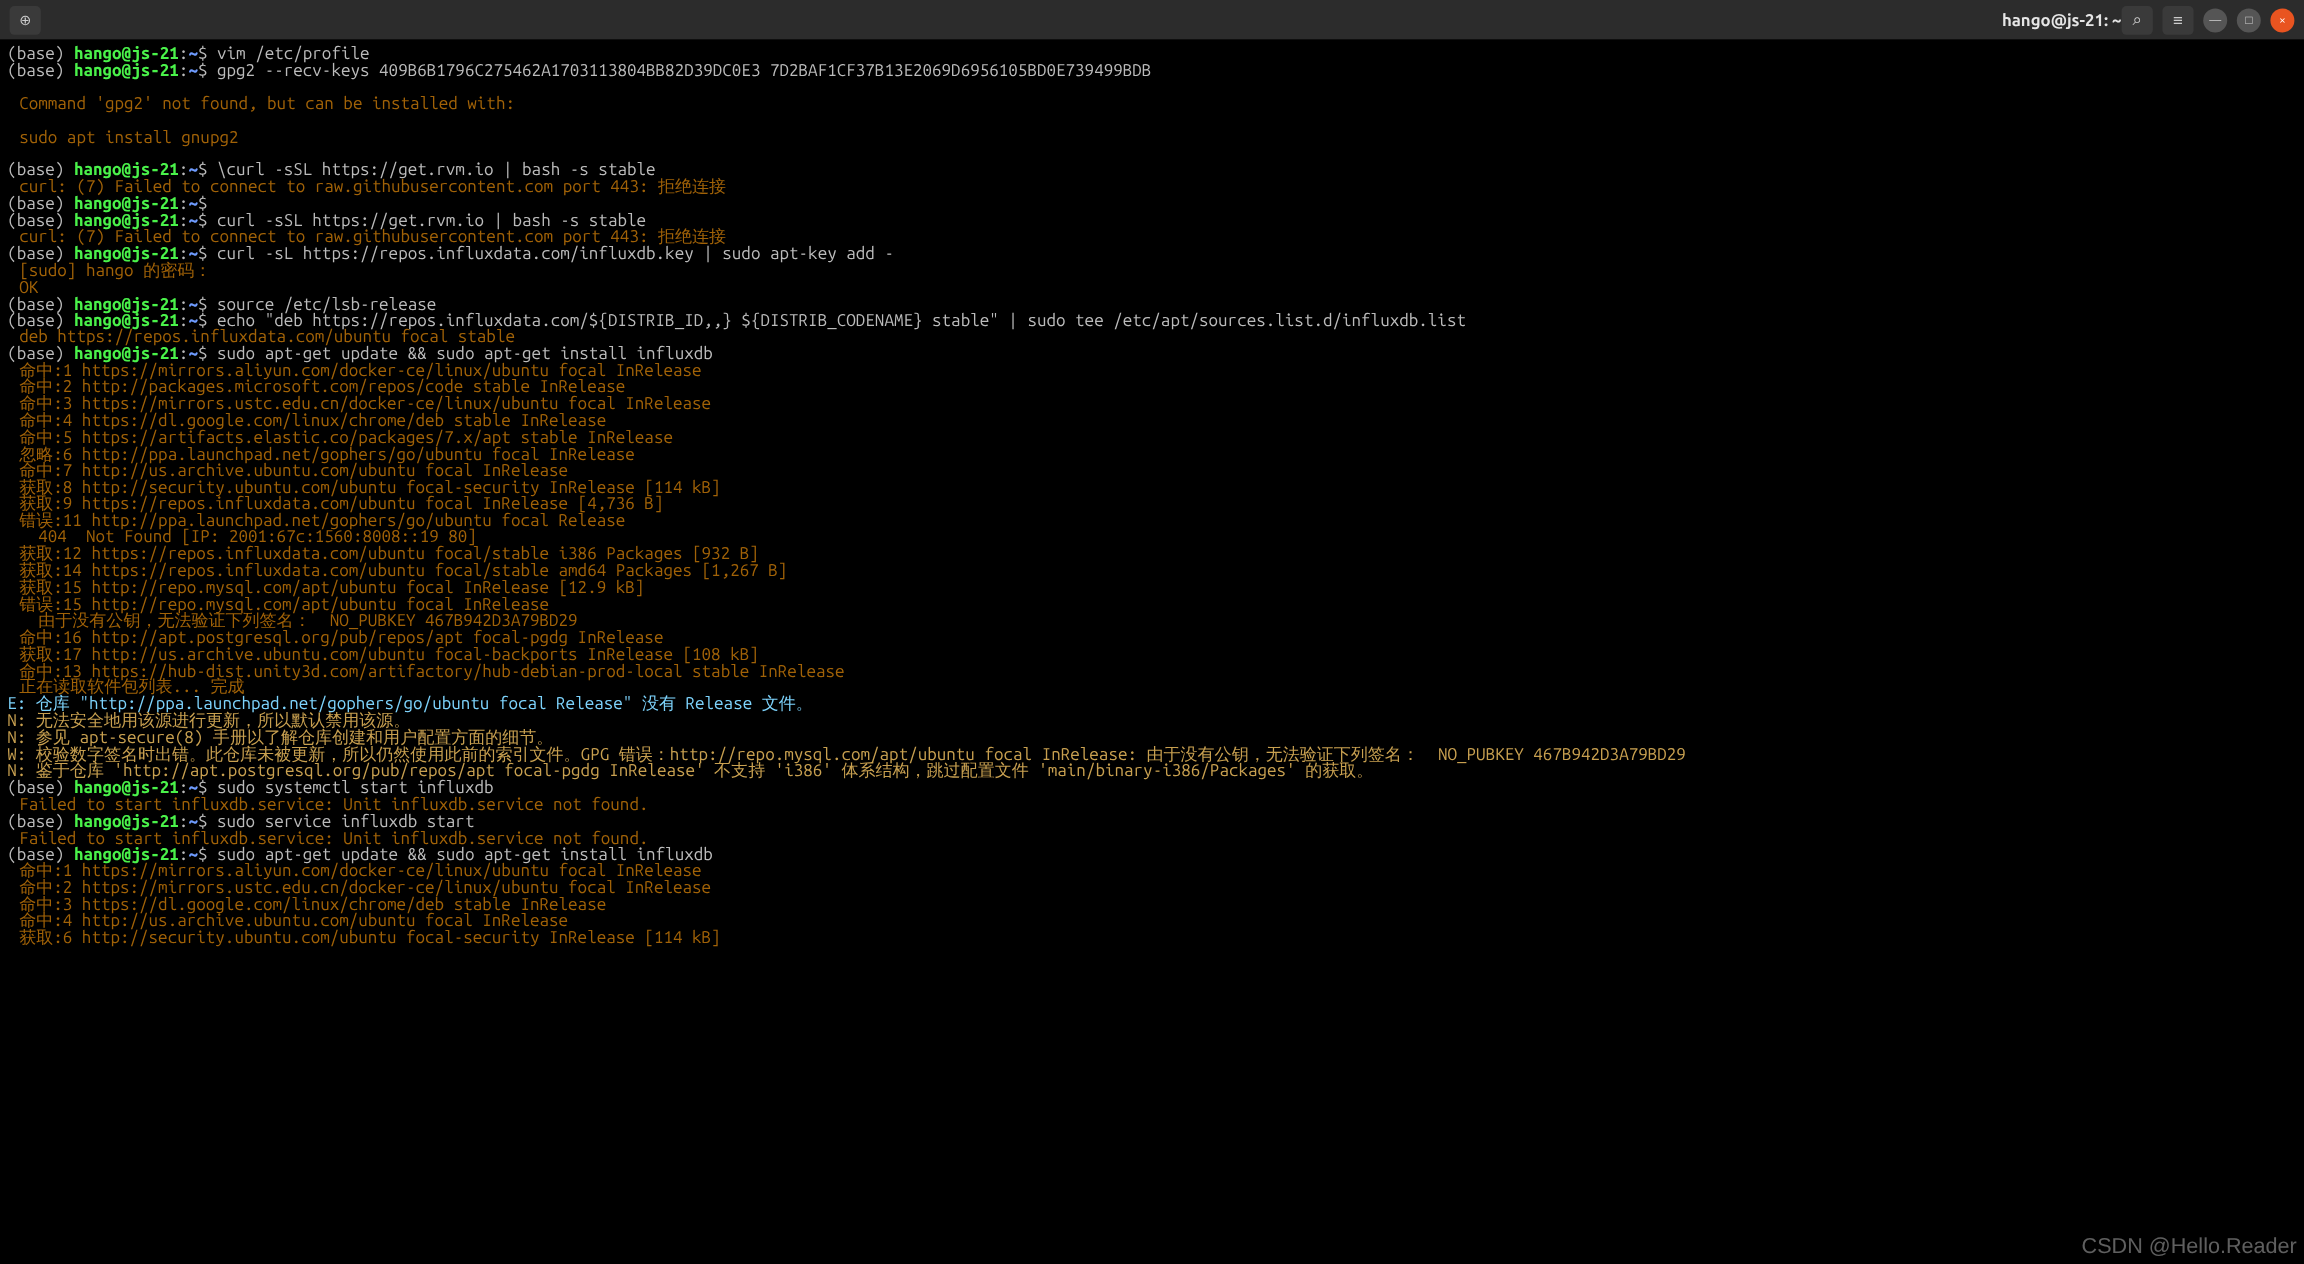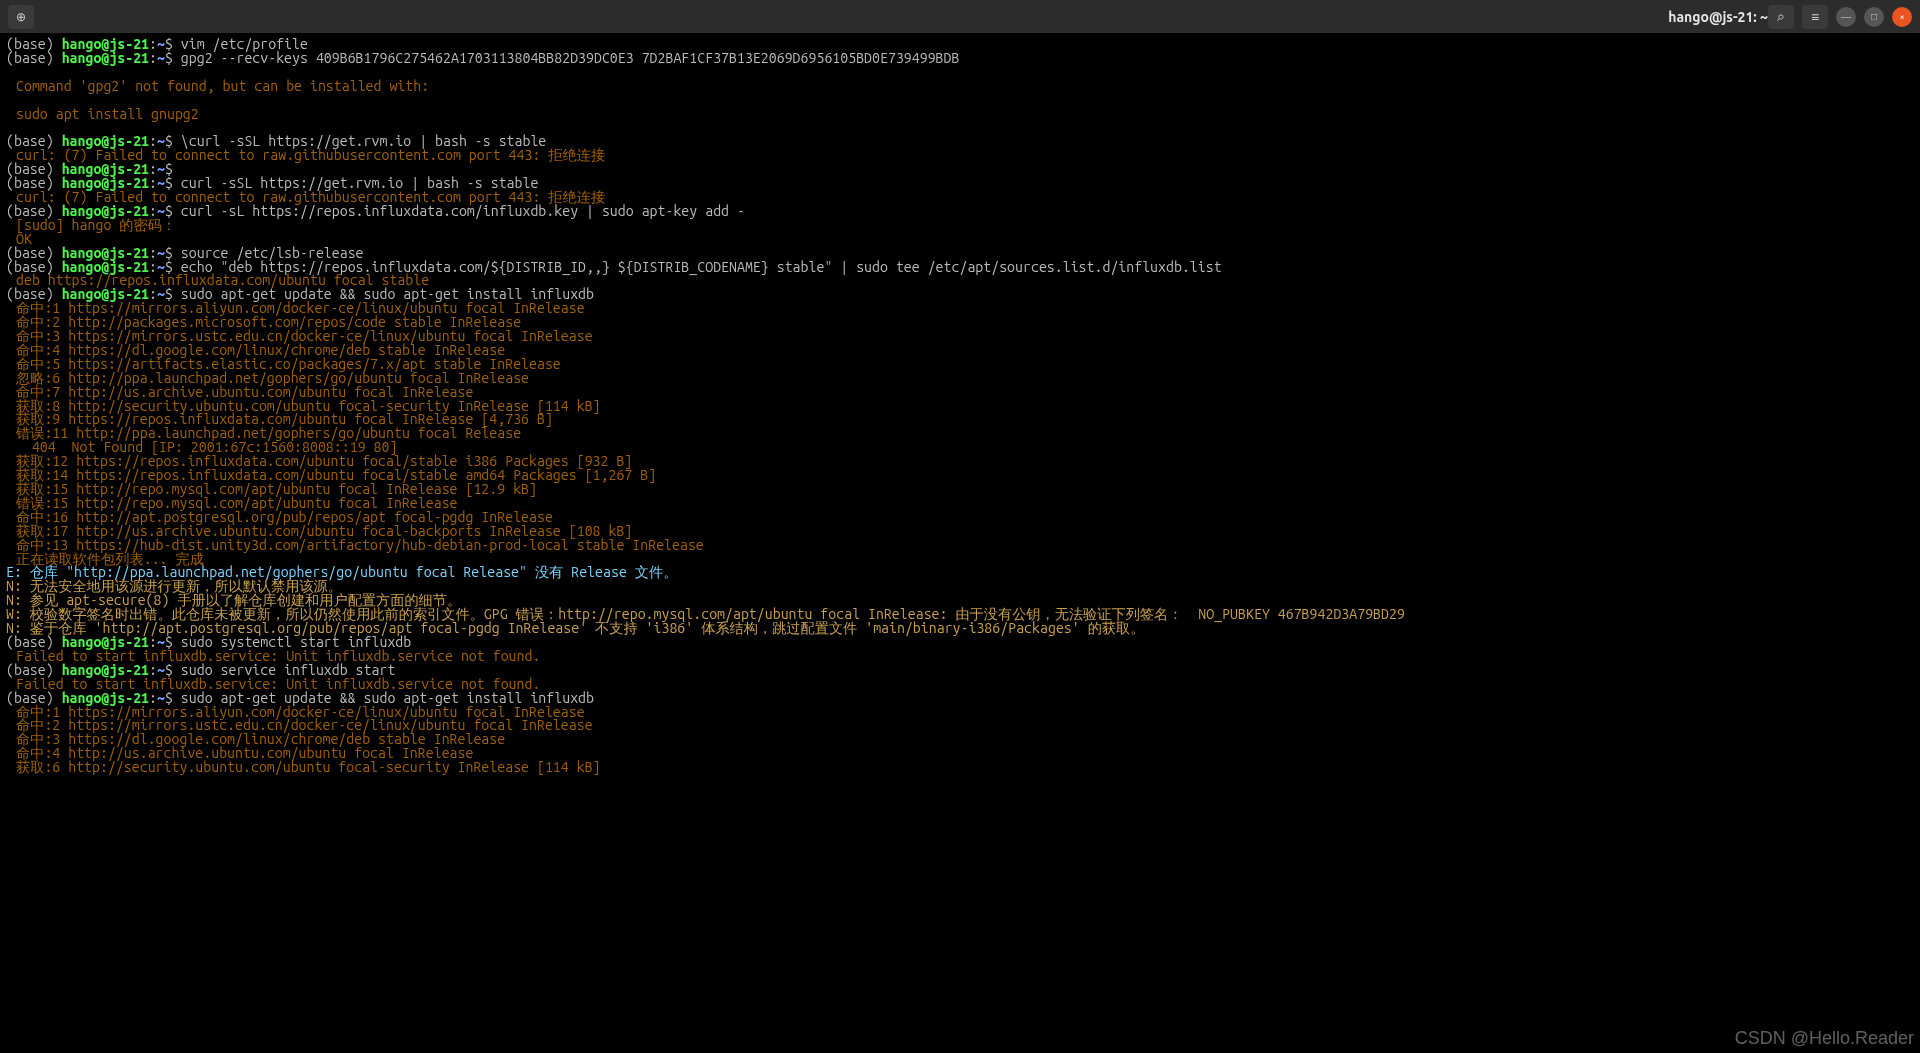--- a/index.html
+++ b/index.html
@@ -82,20 +82,21 @@
     <div class="line"><span class="c-green">忽略:6 http://ppa.launchpad.net/gophers/go/ubuntu focal InRelease</span></div>
     <div class="line"><span class="c-green">命中:7 http://us.archive.ubuntu.com/ubuntu focal InRelease</span></div>
     <div class="line"><span class="c-green">获取:8 http://security.ubuntu.com/ubuntu focal-security InRelease [114 kB]</span></div>
     <div class="line"><span class="c-green">获取:9 https://repos.influxdata.com/ubuntu focal InRelease [4,736 B]</span></div>
     <div class="line"><span class="c-green">错误:11 http://ppa.launchpad.net/gophers/go/ubuntu focal Release</span></div>
     <div class="line"><span class="c-green">  404  Not Found [IP: 2001:67c:1560:8008::19 80]</span></div>
     <div class="line"><span class="c-green">获取:12 https://repos.influxdata.com/ubuntu focal/stable i386 Packages [932 B]</span></div>
     <div class="line"><span class="c-green">获取:14 https://repos.influxdata.com/ubuntu focal/stable amd64 Packages [1,267 B]</span></div>
     <div class="line"><span class="c-green">获取:15 http://repo.mysql.com/apt/ubuntu focal InRelease [12.9 kB]</span></div>
     <div class="line"><span class="c-green">错误:15 http://repo.mysql.com/apt/ubuntu focal InRelease</span></div>
+    <div class="line"><span class="c-green">  由于没有公钥，无法验证下列签名：  NO_PUBKEY 467B942D3A79BD29</span></div>
     <div class="line"><span class="c-green">命中:16 http://apt.postgresql.org/pub/repos/apt focal-pgdg InRelease</span></div>
     <div class="line"><span class="c-green">获取:17 http://us.archive.ubuntu.com/ubuntu focal-backports InRelease [108 kB]</span></div>
     <div class="line"><span class="c-green">命中:13 https://hub-dist.unity3d.com/artifactory/hub-debian-prod-local stable InRelease</span></div>
     <div class="line"><span class="c-green">正在读取软件包列表... 完成</span></div>
     <div class="line"><span class="c-red">E: 仓库 "http://ppa.launchpad.net/gophers/go/ubuntu focal Release" 没有 Release 文件。</span></div>
     <div class="line"><span class="c-yellow">N: 无法安全地用该源进行更新，所以默认禁用该源。</span></div>
     <div class="line"><span class="c-yellow">N: 参见 apt-secure(8) 手册以了解仓库创建和用户配置方面的细节。</span></div>
     <div class="line"><span class="c-yellow">W: 校验数字签名时出错。此仓库未被更新，所以仍然使用此前的索引文件。GPG 错误：http://repo.mysql.com/apt/ubuntu focal InRelease: 由于没有公钥，无法验证下列签名：  NO_PUBKEY 467B942D3A79BD29</span></div>
     <div class="line"><span class="c-yellow">N: 鉴于仓库 'http://apt.postgresql.org/pub/repos/apt focal-pgdg InRelease' 不支持 'i386' 体系结构，跳过配置文件 'main/binary-i386/Packages' 的获取。</span></div>
     <div class="line"><span class="c-base">(base) </span><span class="c-prompt-host">hango@js-21</span><span class="c-base">:</span><span class="c-prompt-path">~</span><span class="c-base">$ </span><span class="c-cmd">sudo systemctl start influxdb</span></div>

